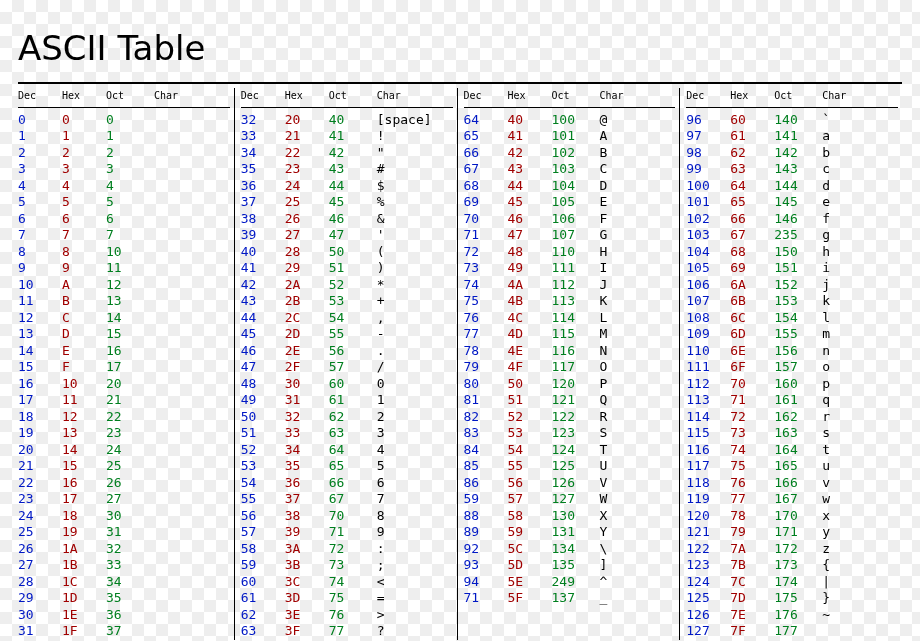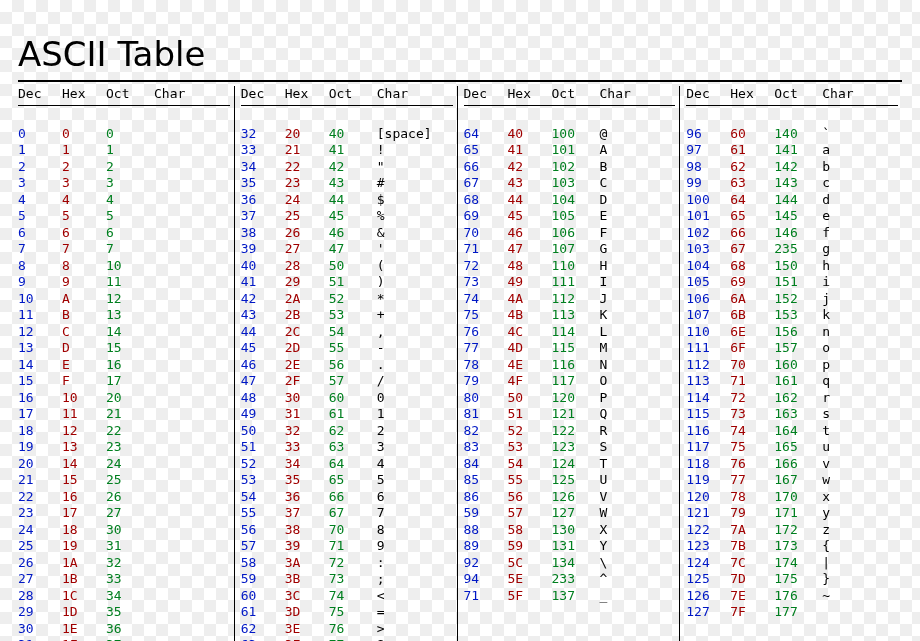--- a/index.html
+++ b/index.html
@@ -21,23 +21,23 @@
   }
   .page {
     padding: 18px 18px 0 18px;
     box-sizing: border-box;
     width: 920px;
   }
   h1 {
     font-family: "DejaVu Sans", Arial, sans-serif;
     font-weight: 400;
     font-size: 34px;
-    margin: 16px 0 4px 0;
+    margin: 10px 0 4px 0;
     border-bottom: 2px solid #000;
-    padding-bottom: 6px;
+    padding-bottom: 14px;
     letter-spacing: 0;
   }
   .blocks {
     display: flex;
     gap: 0;
   }
   .block {
     border-left: 1.5px solid #000;
     padding: 0 4px 0 6px;
     flex: 1 1 0;
@@ -46,23 +46,23 @@
   }
   .block:first-child {
     border-left: none;
     padding-left: 0;
   }
   .hdr, .row {
     display: flex;
   }
   .hdr {
     border-bottom: 1.5px solid #000;
-    margin-bottom: 20px;
+    margin-bottom: 4px;
     padding-bottom: 2px;
-    font-size: 13px;
+    font-size: 10px;
   }
   .c-dec { width: 44px; }
   .c-hex { width: 44px; }
   .c-oct { width: 48px; }
   .c-chr { width: 60px; }
   .hdr span { color: #000; }
   .row .c-dec { color: #0018c5; }
   .row .c-hex { color: #a00000; }
   .row .c-oct { color: #007f1f; }
   .row .c-chr { color: #000; }
@@ -636,23 +636,29 @@
           <span class="c-oct">131</span>
           <span class="c-chr">Y</span>
         </div>
         <div class="row">
           <span class="c-dec">92</span>
           <span class="c-hex">5C</span>
           <span class="c-oct">134</span>
           <span class="c-chr">\</span>
         </div>
         <div class="row">
+          <span class="c-dec">93</span>
+          <span class="c-hex">5D</span>
+          <span class="c-oct">135</span>
+          <span class="c-chr">]</span>
+        </div>
+        <div class="row">
           <span class="c-dec">94</span>
           <span class="c-hex">5E</span>
-          <span class="c-oct">233</span>
+          <span class="c-oct">249</span>
           <span class="c-chr">^</span>
         </div>
         <div class="row">
           <span class="c-dec">71</span>
           <span class="c-hex">5F</span>
           <span class="c-oct">137</span>
           <span class="c-chr">_</span>
         </div>
       </div>
       <div class="block">
@@ -728,20 +734,32 @@
           <span class="c-oct">152</span>
           <span class="c-chr">j</span>
         </div>
         <div class="row">
           <span class="c-dec">107</span>
           <span class="c-hex">6B</span>
           <span class="c-oct">153</span>
           <span class="c-chr">k</span>
         </div>
         <div class="row">
+          <span class="c-dec">108</span>
+          <span class="c-hex">6C</span>
+          <span class="c-oct">154</span>
+          <span class="c-chr">l</span>
+        </div>
+        <div class="row">
+          <span class="c-dec">109</span>
+          <span class="c-hex">6D</span>
+          <span class="c-oct">155</span>
+          <span class="c-chr">m</span>
+        </div>
+        <div class="row">
           <span class="c-dec">110</span>
           <span class="c-hex">6E</span>
           <span class="c-oct">156</span>
           <span class="c-chr">n</span>
         </div>
         <div class="row">
           <span class="c-dec">111</span>
           <span class="c-hex">6F</span>
           <span class="c-oct">157</span>
           <span class="c-chr">o</span>

